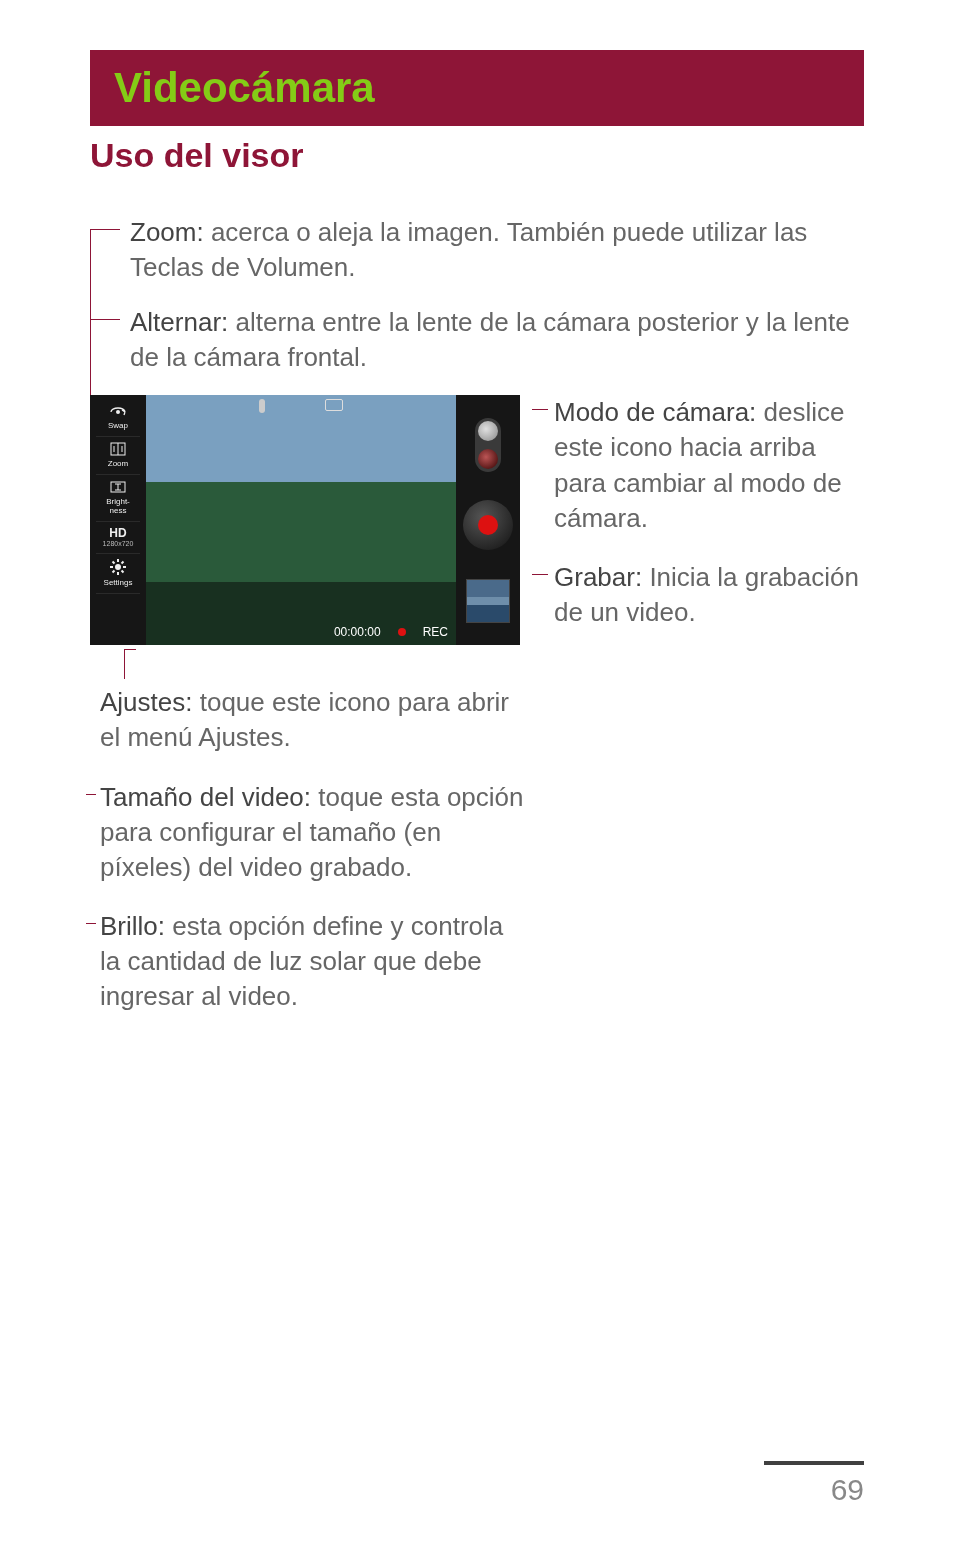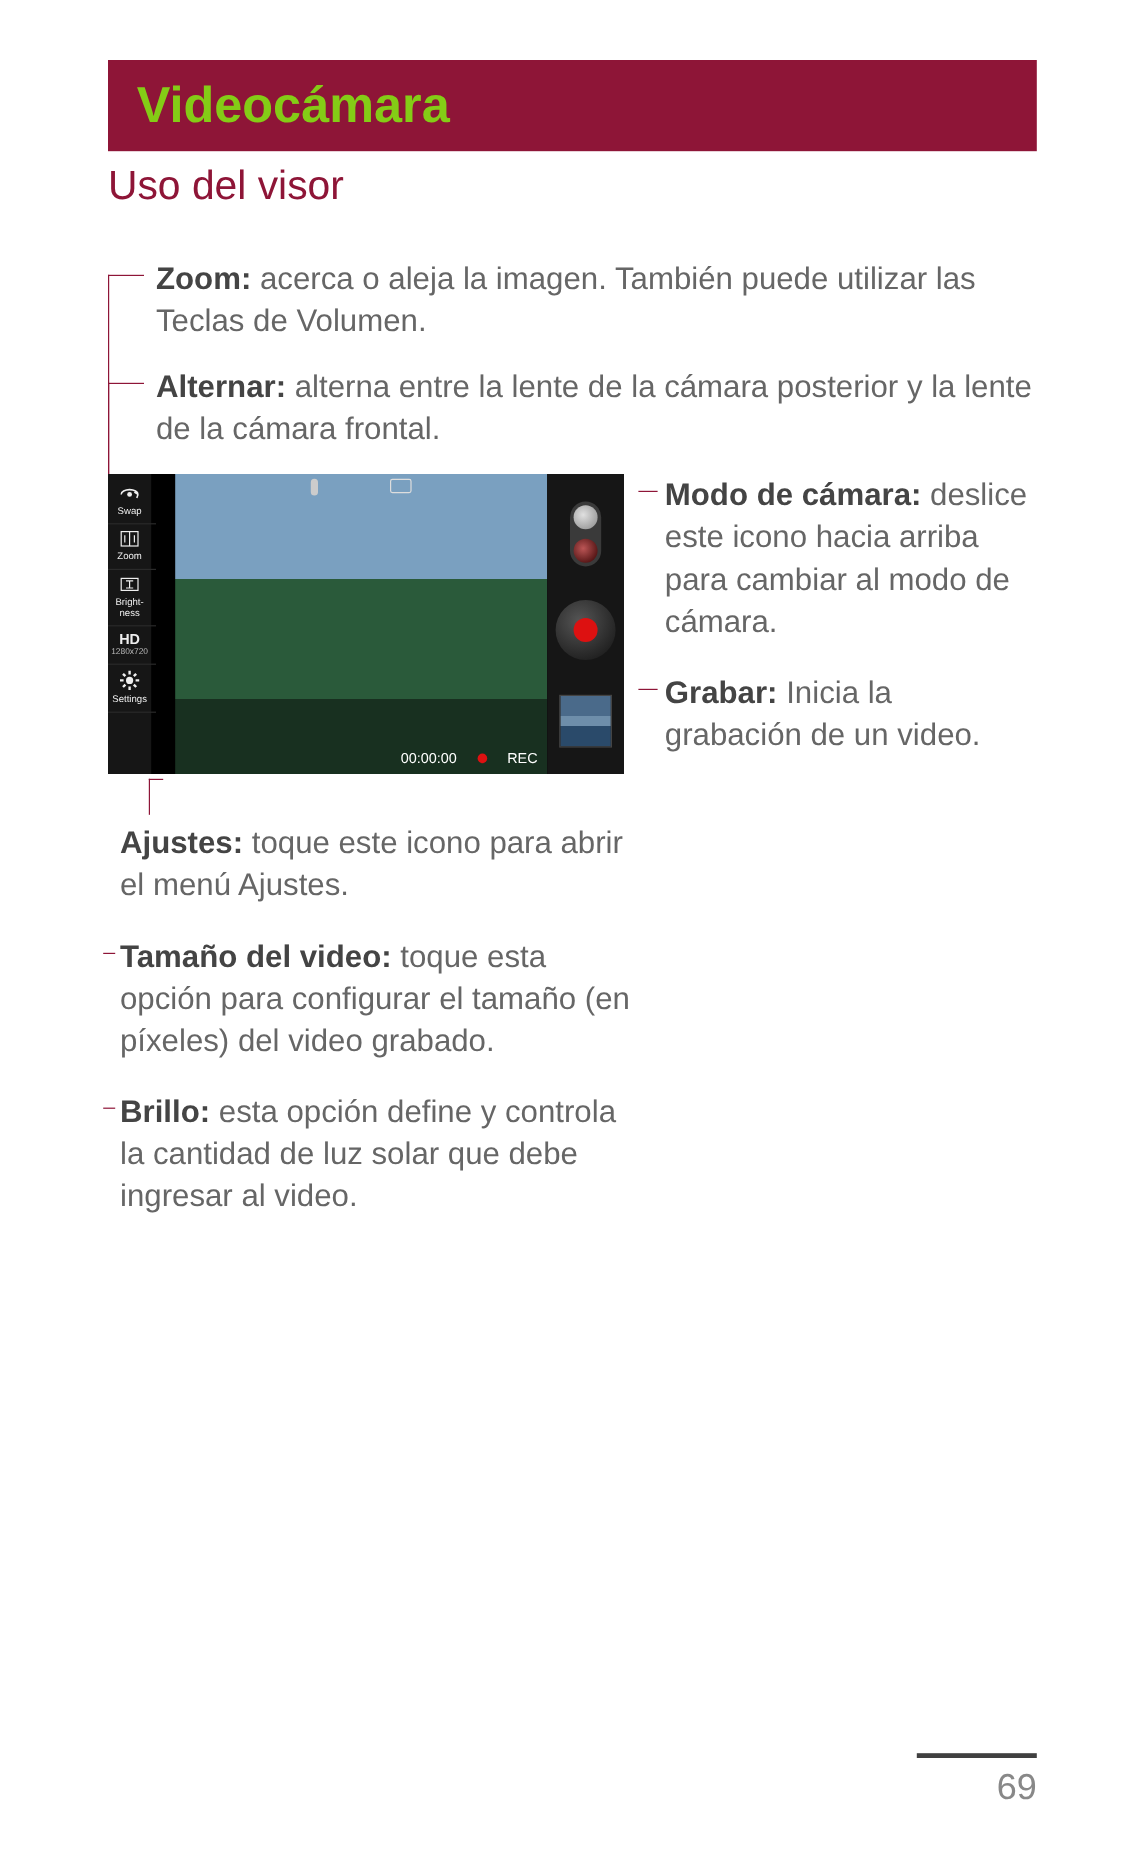--- a/index.html
+++ b/index.html
@@ -18,32 +18,32 @@
     background: #8e1537;
     color: #84cc16;
     font-size: 42px;
     font-weight: bold;
     padding: 14px 24px;
     margin-bottom: 10px;
   }
   .subtitle {
     color: #8e1537;
     font-size: 34px;
-    font-weight: normal;
+    font-weight: bold;
     margin-bottom: 40px;
   }
   .content {
     position: relative;
   }
   .top-defs {
     margin-left: 40px;
     margin-bottom: 20px;
   }
   .top-defs .def { margin-bottom: 20px; position: relative; }
-  .def b { color: #444; font-weight: bold; }
+  .def b { color: #444; font-weight: normal; }
   .def-text { font-size: 26px; line-height: 1.35; color: #666; }
   
   
   .top-defs .def::before {
     content: "";
     position: absolute;
     left: -40px;
     top: 14px;
     width: 30px;
     height: 0;
@@ -72,21 +72,21 @@
     width: 430px;
     height: 250px;
     background: #000;
     position: relative;
     overflow: hidden;
     margin-bottom: 40px;
   }
   .sidebar-left {
     position: absolute;
     left: 0; top: 0; bottom: 0;
-    width: 36px;
+    width: 56px;
     background: #161616;
     display: flex;
     flex-direction: column;
     align-items: center;
     padding-top: 6px;
   }
   .sidebar-left .sicon {
     width: 44px;
     text-align: center;
     color: #eee;

